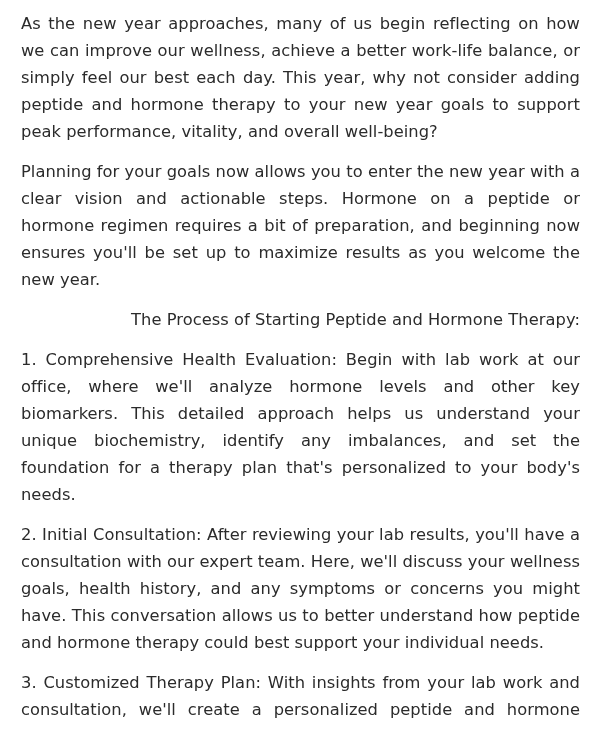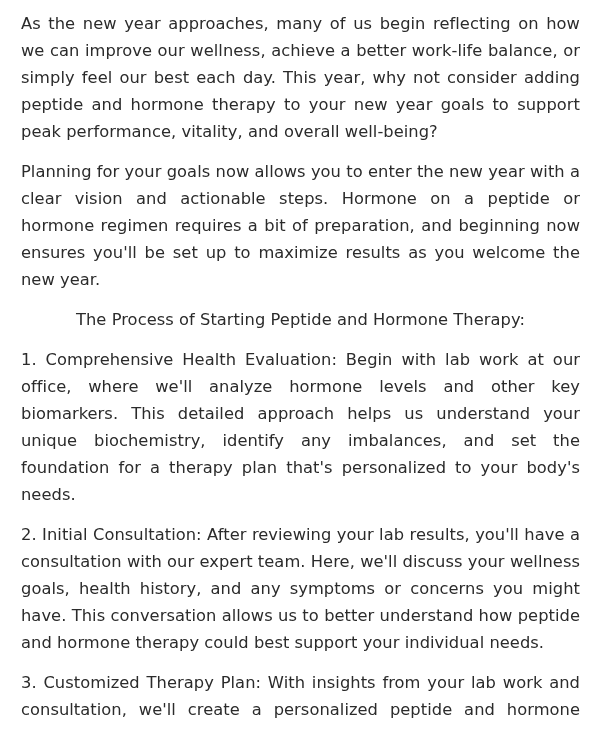--- a/index.html
+++ b/index.html
@@ -35,21 +35,21 @@
     letter-spacing: 0.05px;
     word-spacing: 0px;
     color: #2b2b2b;
     hyphens: none;
   }
   .para:last-child {
     margin-bottom: 0;
   }
   
   .para.single-line {
-    text-align: center;
+    text-align: right;
   }
 </style>
 </head>
 <body>
 
 <div class="page">
   <article class="article">
 
     <p class="para">As the new year approaches, many of us begin reflecting on how we can improve our wellness, achieve a better work-life balance, or simply feel our best each day. This year, why not consider adding peptide and hormone therapy to your new year goals to support peak performance, vitality, and overall well-being?</p>
 

